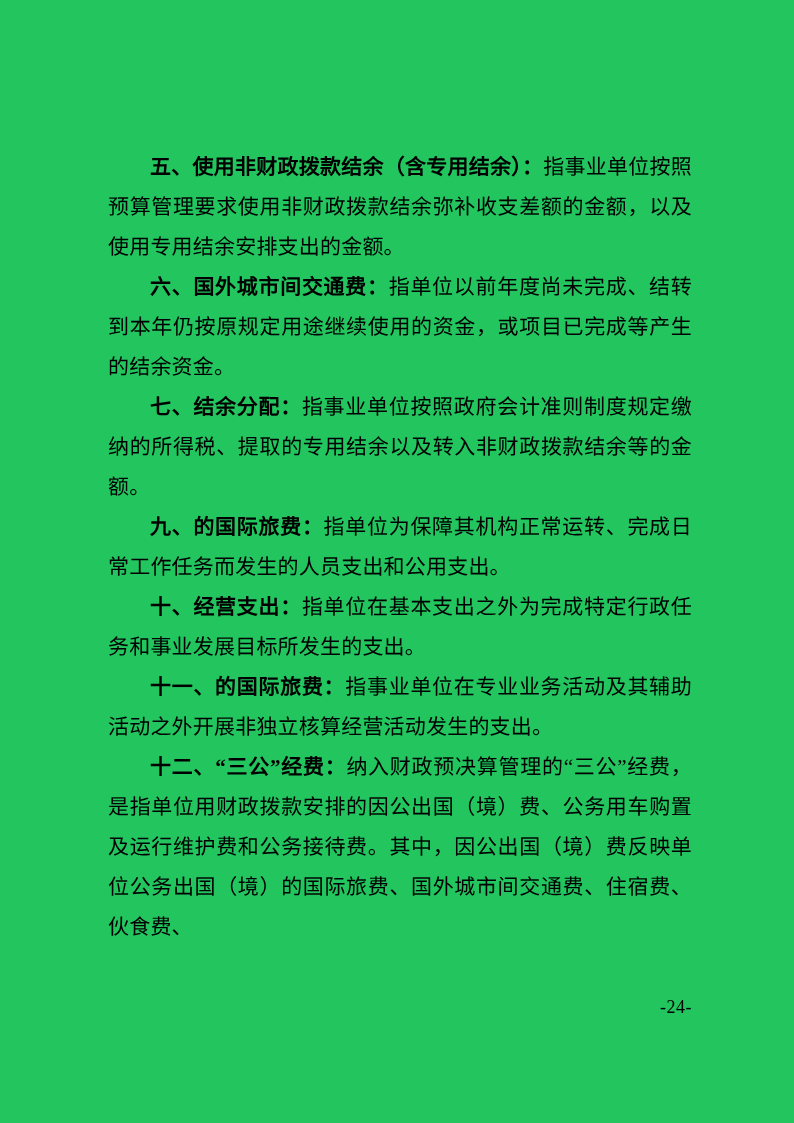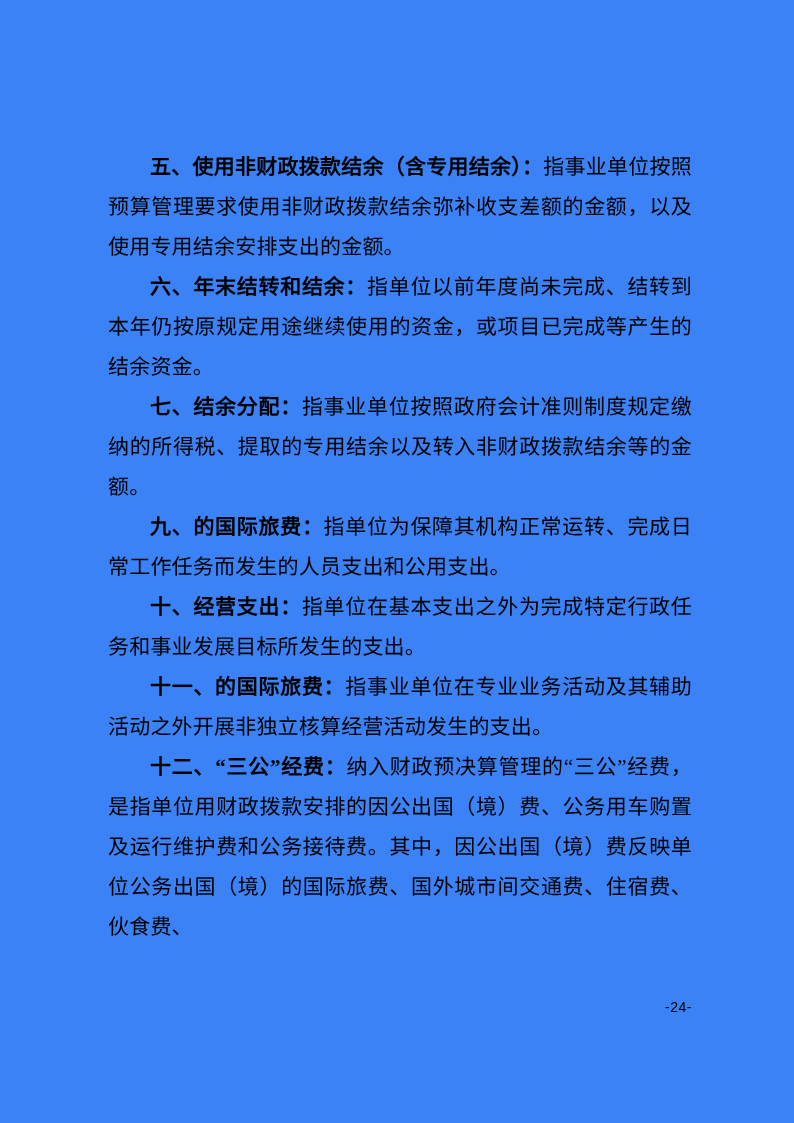--- a/index.html
+++ b/index.html
@@ -4,21 +4,21 @@
 <style>
   html, body {
     margin: 0;
     padding: 0;
     background: #ffffff;
   }
   .page {
     position: relative;
     width: 794px;
     height: 1123px;
-    background: #3b82f6;
+    background: #22c55e;
     box-sizing: border-box;
     padding: 147px 102px 0 108px;
     font-family: "Liberation Serif", serif;
     color: #000000;
     overflow: hidden;
   }
   .content {
     width: 100%;
   }
   .para {
@@ -33,36 +33,36 @@
     word-break: break-all;
     letter-spacing: 0.2px;
   }
   .term {
     font-weight: bold;
   }
   .page-number {
     position: absolute;
     top: 995px;
     right: 102px;
-    font-size: 14px;
+    font-size: 18px;
     line-height: 24px;
     letter-spacing: 0.5px;
-    font-family: Liberation Sans, sans-serif;
+    font-family: Liberation Serif, serif;
     color: #000000;
   }
 </style>
 </head>
 <body>
 
 <div class="page">
   <main class="content">
 
     <p class="para"><strong class="term">五、使用非财政拨款结余（含专用结余）：</strong><span>指事业单位按照预算管理要求使用非财政拨款结余弥补收支差额的金额，以及使用专用结余安排支出的金额。</span></p>
 
-    <p class="para"><strong class="term">六、年末结转和结余：</strong><span>指单位以前年度尚未完成、结转到本年仍按原规定用途继续使用的资金，或项目已完成等产生的结余资金。</span></p>
+    <p class="para"><strong class="term">六、国外城市间交通费：</strong><span>指单位以前年度尚未完成、结转到本年仍按原规定用途继续使用的资金，或项目已完成等产生的结余资金。</span></p>
 
     <p class="para"><strong class="term">七、结余分配：</strong><span>指事业单位按照政府会计准则制度规定缴纳的所得税、提取的专用结余以及转入非财政拨款结余等的金额。</span></p>
 
 
     <p class="para"><strong class="term">九、的国际旅费：</strong><span>指单位为保障其机构正常运转、完成日常工作任务而发生的人员支出和公用支出。</span></p>
 
     <p class="para"><strong class="term">十、经营支出：</strong><span>指单位在基本支出之外为完成特定行政任务和事业发展目标所发生的支出。</span></p>
 
     <p class="para"><strong class="term">十一、的国际旅费：</strong><span>指事业单位在专业业务活动及其辅助活动之外开展非独立核算经营活动发生的支出。</span></p>
 

